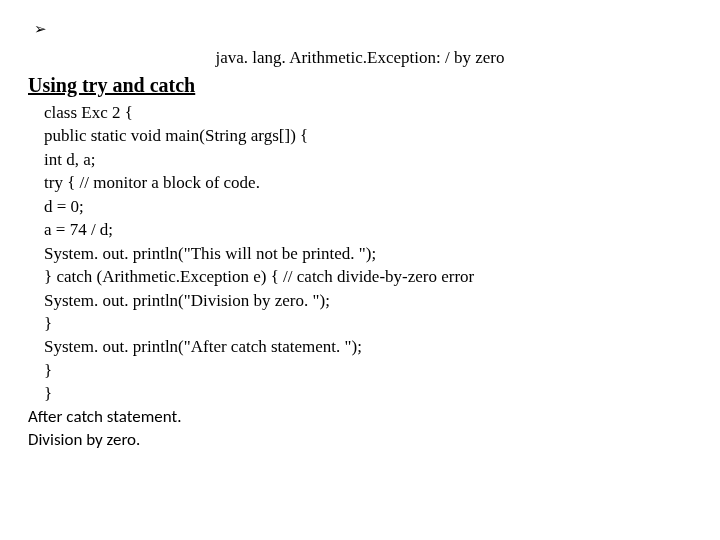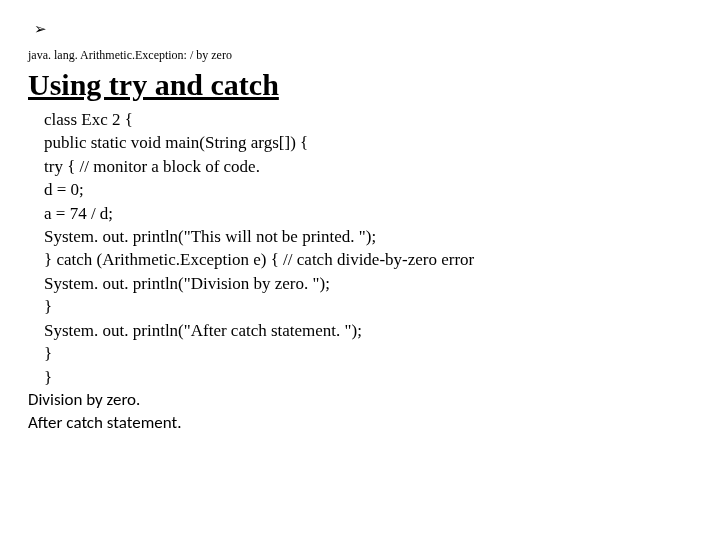--- a/index.html
+++ b/index.html
@@ -23,27 +23,27 @@
   .bullet-row .glyph {
     font-family: Arial, sans-serif;
     font-size: 15px;
     margin-right: 12px;
     line-height: 1.4;
   }
   .bullet-row .text {
     font-size: 17px;
   }
   .exc-block {
-    text-align: left;
+    text-align: center;
     margin: 8px 0 2px 0;
-    font-size: 12px;
+    font-size: 17px;
     line-height: 1.35;
   }
   .heading {
-    font-size: 30px;
+    font-size: 20px;
     font-weight: bold;
     text-decoration: underline;
     margin: 2px 0 2px 0;
   }
   .code {
     font-size: 17px;
     line-height: 1.38;
     margin-left: 16px;
   }
   .code p { margin: 0; }
@@ -63,28 +63,29 @@
 
 <div class="exc-block">
   <div>java. lang. Arithmetic.Exception: / by zero</div>
 </div>
 
 <div class="heading">Using try and catch</div>
 
 <div class="code">
   <p>class Exc 2 {</p>
   <p>public static void main(String args[]) {</p>
+  <p>int d, a;</p>
   <p>try { // monitor a block of code.</p>
   <p>d = 0;</p>
   <p>a = 74 / d;</p>
   <p>System. out. println("This will not be printed. ");</p>
   <p>} catch (Arithmetic.Exception e) { // catch divide-by-zero error</p>
   <p>System. out. println("Division by zero. ");</p>
   <p>}</p>
   <p>System. out. println("After catch statement. ");</p>
   <p>}</p>
   <p>}</p>
 </div>
 
 <div class="outnote">
+  <p>After catch statement.</p>
   <p>Division by zero.</p>
-  <p>After catch statement.</p>
 </div>
 
 </body></html>

